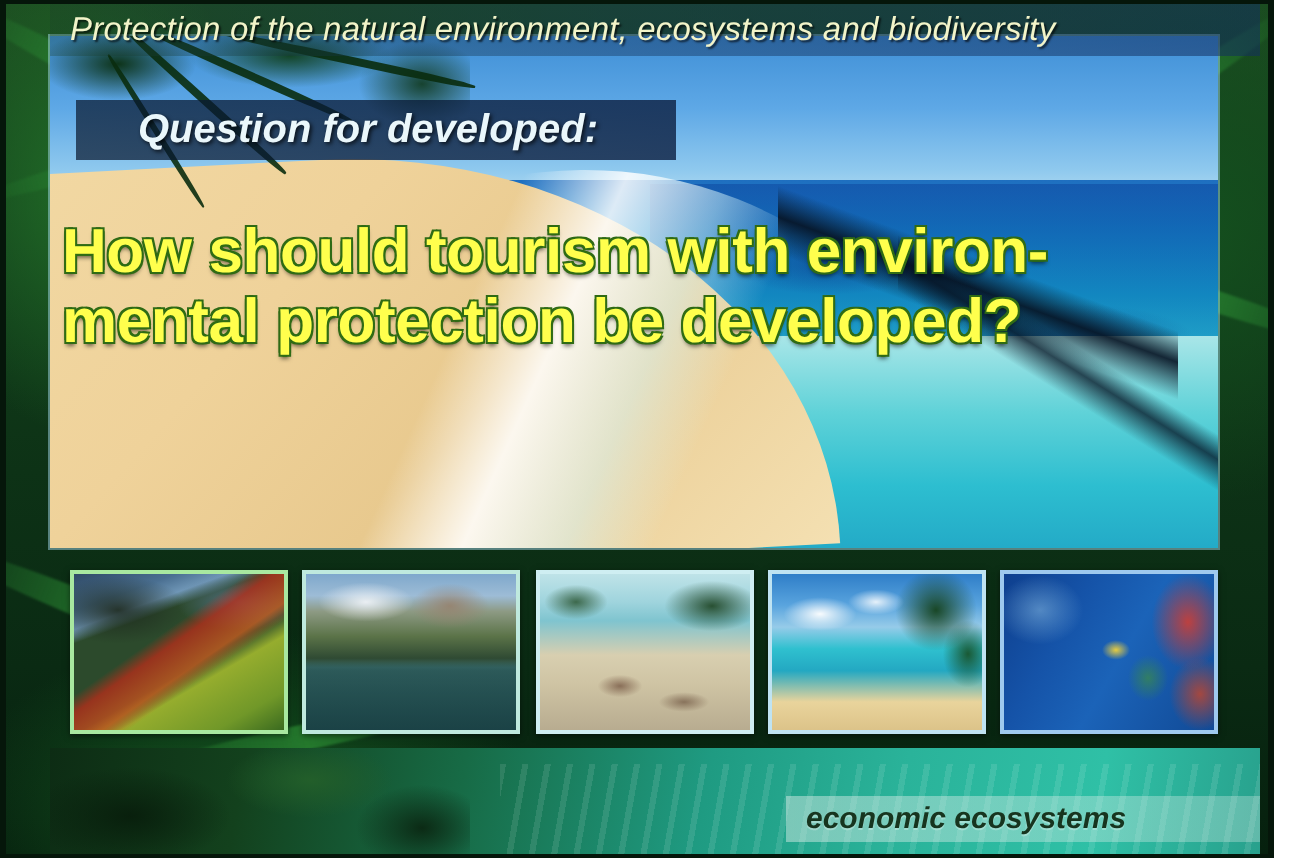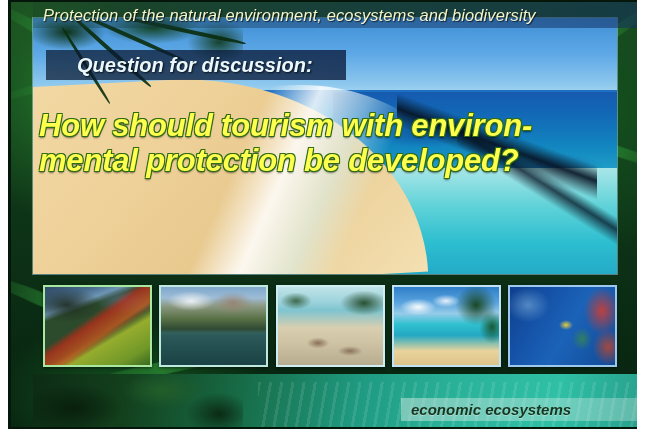--- a/index.html
+++ b/index.html
@@ -11,21 +11,20 @@
     width:647px;height:429px;
     overflow:hidden;
     background:#ffffff;
   }
 
   
   .frame{
     position:absolute;left:0;top:0;width:637px;height:429px;
     background:#05160a;
     overflow:hidden;
-    margin-left:8px;
   }
   .frame-inner{
     position:absolute;left:3px;top:2px;width:631px;height:425px;
     background:#0a2410;
     overflow:hidden;
   }
   .white-right{
     position:absolute;right:0;top:0;width:10px;height:429px;
     background:#ffffff;
   }
@@ -135,21 +134,20 @@
   .headline{
     position:absolute;left:28px;top:106px;width:592px;
     font-size:31px;font-weight:700;line-height:35px;
     color:#ffff4d;
     letter-spacing:-.2px;
     white-space:pre-line;
     text-shadow:
       -1px -1px 0 #2f6b14, 1px -1px 0 #2f6b14,
       -1px  1px 0 #2f6b14, 1px  1px 0 #2f6b14,
        0    2px 2px rgba(0,0,0,.55);
-    font-style: italic;
   }
 
   
   .thumbs{
     position:absolute;left:22px;top:276px;width:605px;height:94px;
   }
   .thumb{
     position:absolute;top:7px;width:105px;height:78px;
     overflow:hidden;
     border:2px solid #cfeef2;
@@ -296,21 +294,21 @@
           <div class="palmline" style="left:8px;top:46px;width:90px;height:3px;transform:rotate(58deg);"></div>
         </div>
         <div class="branch"></div>
         <div class="branch2"></div>
       </div>
 
       <div class="top-band"></div>
       <div class="top-title">Protection of the natural environment, ecosystems and biodiversity</div>
 
       <div class="q-band"></div>
-      <div class="q-text">Question for discussion:</div>
+      <div class="q-text">Question for developed:</div>
 
       <div class="headline">How should tourism with environ-
 mental protection be developed?</div>
 
       <div class="thumbs">
         <div class="thumb t1">
             <div class="tfill"></div>
           </div>
         <div class="thumb t2">
             <div class="tfill"></div>

